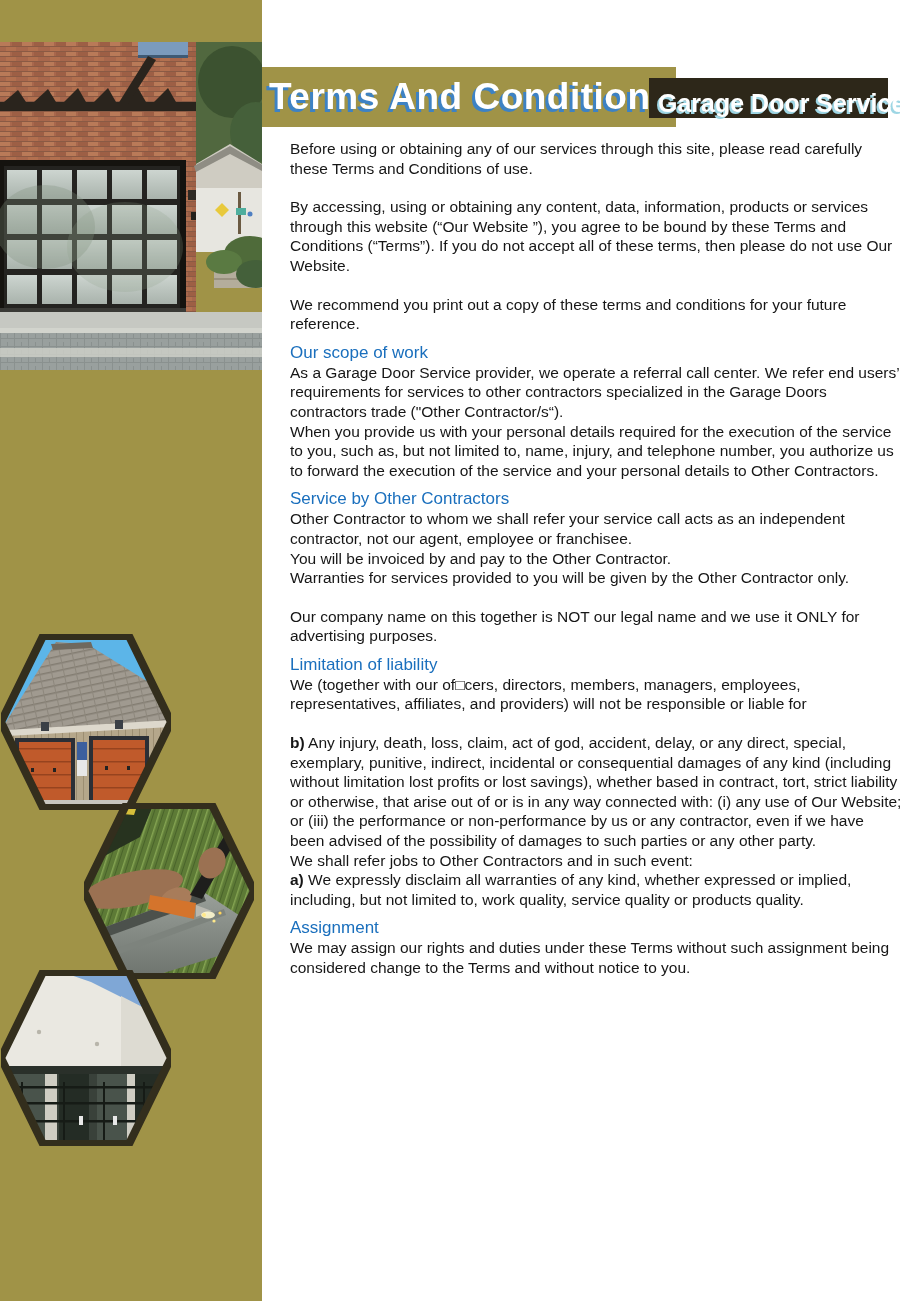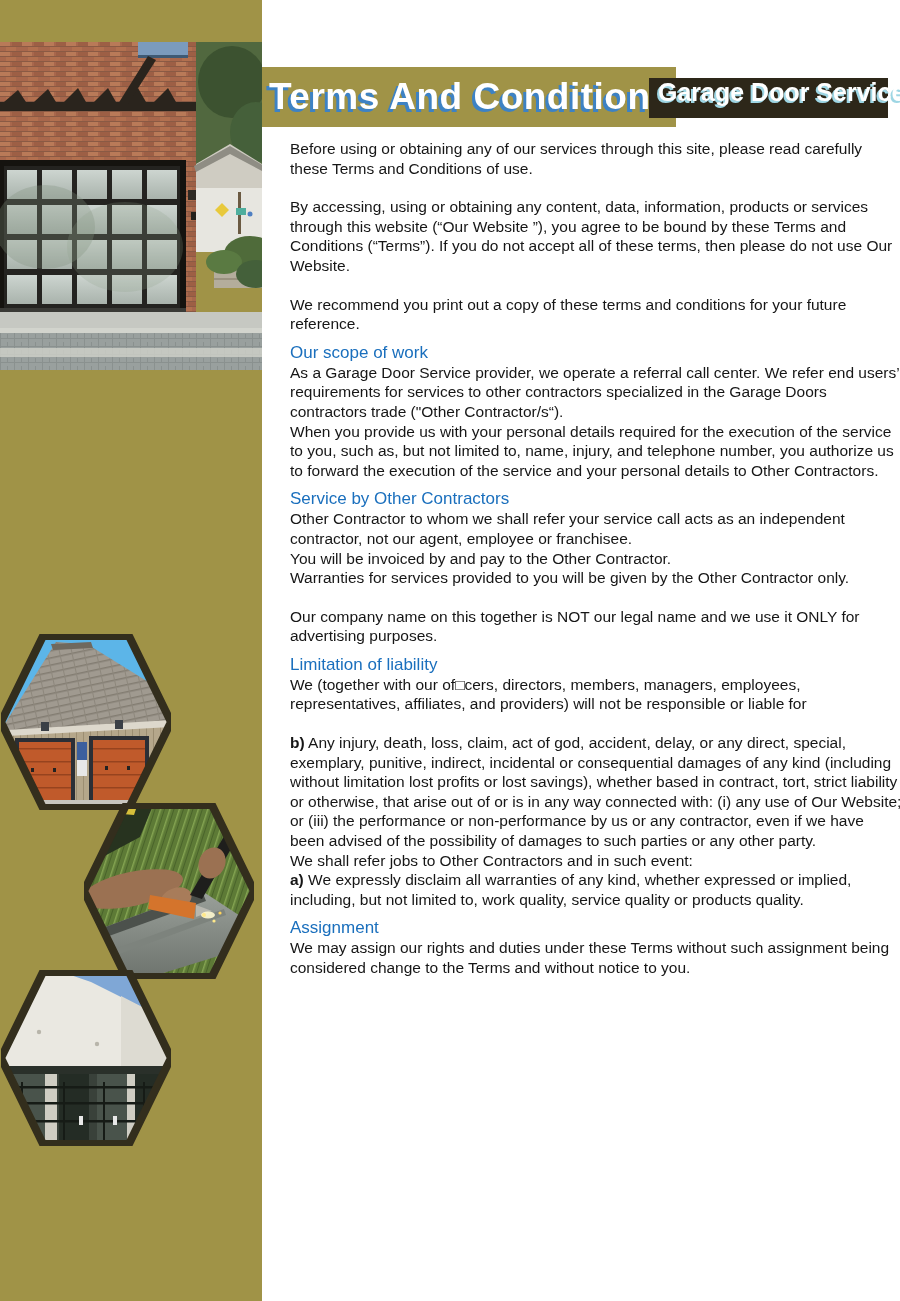--- a/index.html
+++ b/index.html
@@ -17,21 +17,21 @@
   .title-bar {
     position:absolute; left:262px; top:67px; width:414px; height:60px;
     background:#a09347; display:flex; align-items:center;
   }
   .title-bar h1 {
     margin:0 0 0 7px; font-size:37px; font-weight:bold; color:#ffffff;
     text-shadow:-3px 3px 0 #3d82c4; white-space:nowrap; letter-spacing:0.5px;
   }
   .badge {
     position:absolute; left:649px; top:78px; width:239px; height:40px;
-    background:#2d2719; display:flex; align-items:flex-start;
+    background:#2d2719; display:flex; align-items:flex-end;
   }
   .badge span {
     margin-left:9px; font-size:25px; font-weight:bold; color:#ffffff;
     text-shadow:-2px 2px 0 #9ed6e4; white-space:nowrap;
   }
 
   main {
     position:absolute; left:290px; top:139px; width:612px;
     color:#161616; font-size:15.5px; line-height:19.6px;
   }

